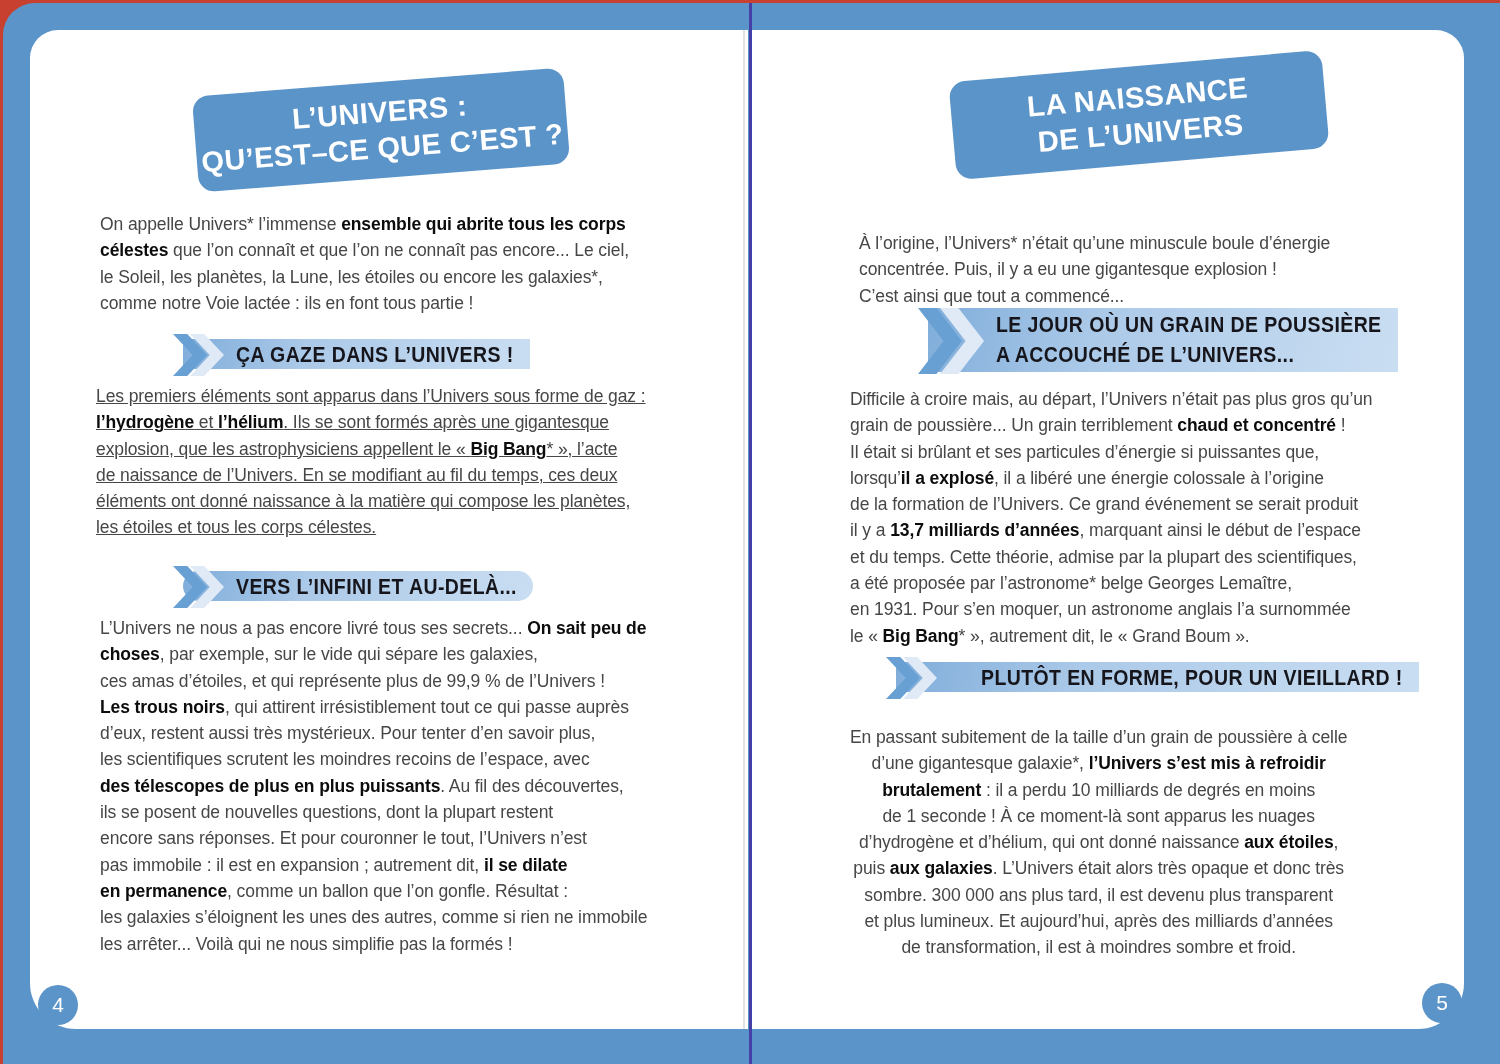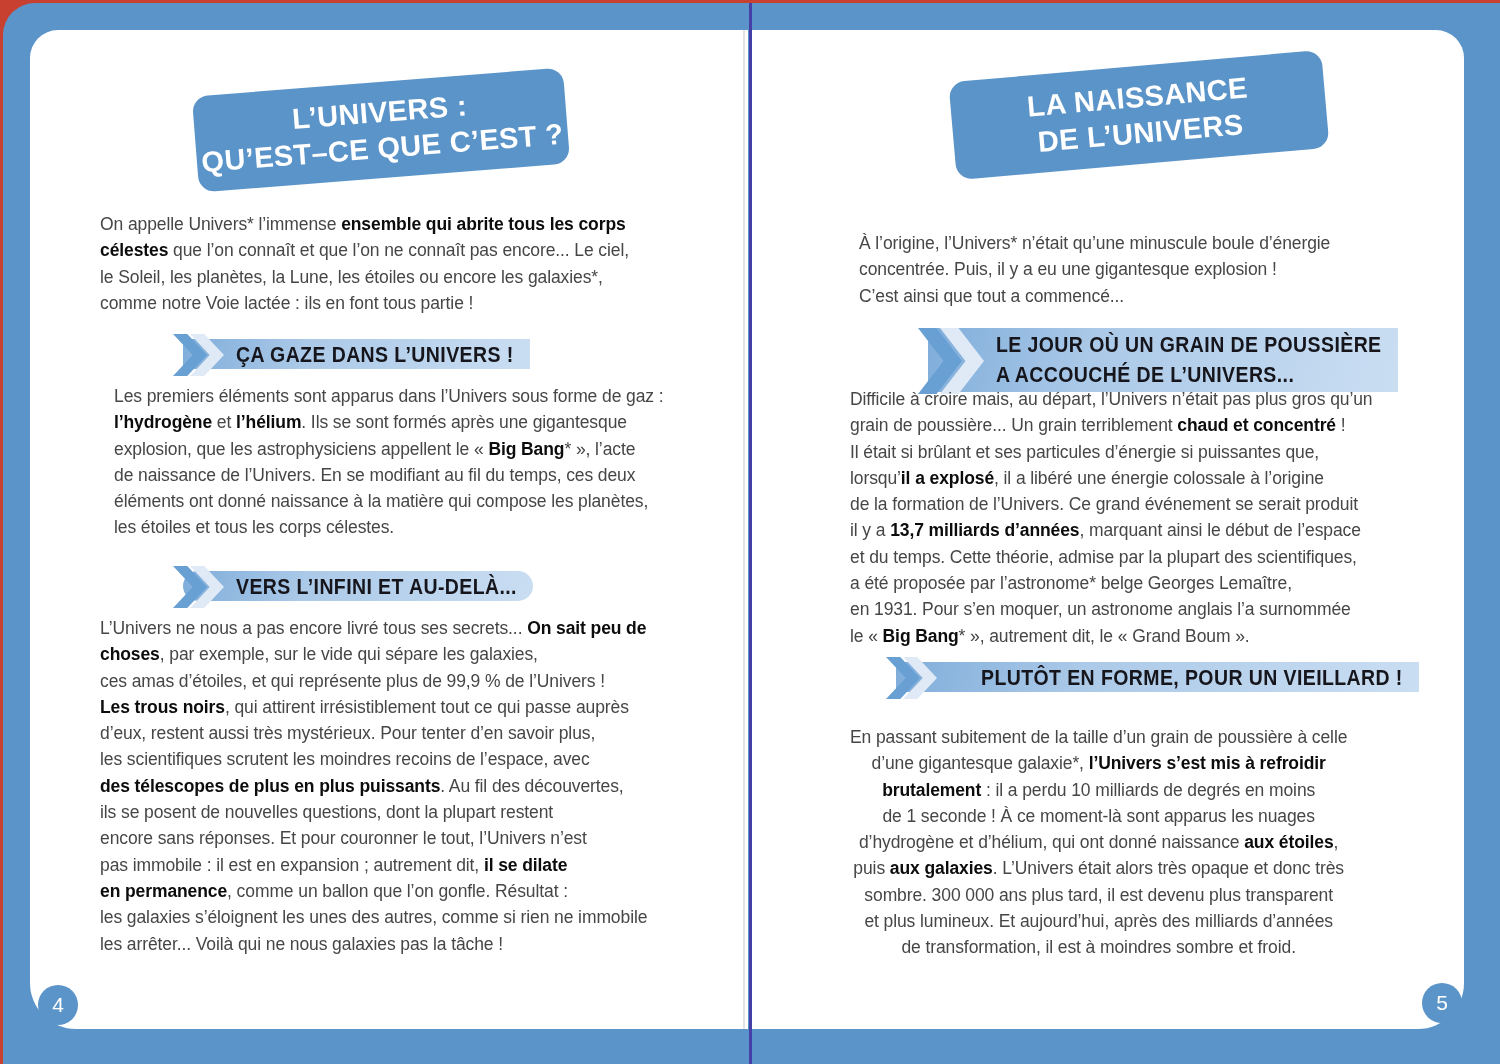--- a/index.html
+++ b/index.html
@@ -34,21 +34,21 @@
   .banner{
     position:absolute;display:inline-flex;align-items:center;
     background:linear-gradient(105deg,#7fadda 0%,#abc9e8 35%,#cadef2 100%);
     padding:0 16px 0 0;height:30px;
   }
   .banner .label{
     font-weight:800;font-size:19.5px;letter-spacing:0.4px;color:#15151b;
     transform:scaleY(1.12);
   }
   .banner .label .ln{white-space:pre;line-height:27px;}
-  .banner.two{height:64px;margin-top:20px;}
+  .banner.two{height:64px;}
   .chevs{display:flex;align-items:center;margin:-4px 12px -6px -10px;flex:none;}
   .chev{clip-path:polygon(0 0,42% 0,100% 50%,42% 100%,0 100%,58% 50%);}
   .chev.dark{background:#68a0d3;width:34px;height:42px;}
   .chev.light{background:#dfeaf6;width:34px;height:42px;margin-left:-17px;}
   .banner.two .chev{width:44px;height:66px;}
   .banner.two .chev.light{margin-left:-22px;}
 
   .pagenum{
     position:absolute;width:40px;height:40px;border-radius:50%;background:#5b94c8;
     color:#ffffff;font-size:21px;display:flex;align-items:center;justify-content:center;
@@ -76,21 +76,21 @@
     <div class="banner" style="left:153px;top:309px;">
       <span class="chevs">
         <span class="chev dark"></span>
           <span class="chev light"></span>
       </span>
       <span class="label">
           <div class="ln"><span>ÇA GAZE DANS L’UNIVERS !</span></div>
         </span>
     </div>
 
-    <div class="para" style="left:84px;top:353px;">
+    <div class="para" style="left:66px;top:353px;text-decoration:underline;">
         <div class="ln"><span>Les premiers éléments sont apparus dans l’Univers sous forme de gaz :</span></div>
         <div class="ln"><span class="b">l’hydrogène</span><span> et </span><span class="b">l’hélium</span><span>. Ils se sont formés après une gigantesque</span></div>
         <div class="ln"><span>explosion, que les astrophysiciens appellent le « </span><span class="b">Big Bang</span><span>* », l’acte</span></div>
         <div class="ln"><span>de naissance de l’Univers. En se modifiant au fil du temps, ces deux</span></div>
         <div class="ln"><span>éléments ont donné naissance à la matière qui compose les planètes,</span></div>
         <div class="ln"><span>les étoiles et tous les corps célestes.</span></div>
       </div>
 
     <div class="banner" style="left:153px;top:541px;border-radius:17px;">
       <span class="chevs">
@@ -108,21 +108,21 @@
         <div class="ln"><span>ces amas d’étoiles, et qui représente plus de 99,9 % de l’Univers !</span></div>
         <div class="ln"><span class="b">Les trous noirs</span><span>, qui attirent irrésistiblement tout ce qui passe auprès</span></div>
         <div class="ln"><span>d’eux, restent aussi très mystérieux. Pour tenter d’en savoir plus,</span></div>
         <div class="ln"><span>les scientifiques scrutent les moindres recoins de l’espace, avec</span></div>
         <div class="ln"><span class="b">des télescopes de plus en plus puissants</span><span>. Au fil des découvertes,</span></div>
         <div class="ln"><span>ils se posent de nouvelles questions, dont la plupart restent</span></div>
         <div class="ln"><span>encore sans réponses. Et pour couronner le tout, l’Univers n’est</span></div>
         <div class="ln"><span>pas immobile : il est en expansion ; autrement dit, </span><span class="b">il se dilate</span></div>
         <div class="ln"><span class="b">en permanence</span><span>, comme un ballon que l’on gonfle. Résultat :</span></div>
         <div class="ln"><span>les galaxies s’éloignent les unes des autres, comme si rien ne immobile</span></div>
-        <div class="ln"><span>les arrêter... Voilà qui ne nous galaxies pas la tâche !</span></div>
+        <div class="ln"><span>les arrêter... Voilà qui ne nous simplifie pas la formés !</span></div>
       </div>
 
     <div class="pagenum" style="left:8px;top:955px;">4</div>
   </div>
 
   <div class="page right">
     <div class="title-banner tb-right">
         <div class="ln"><span>LA NAISSANCE</span></div>
         <div class="ln"><span>DE L’UNIVERS</span></div>
       </div>

